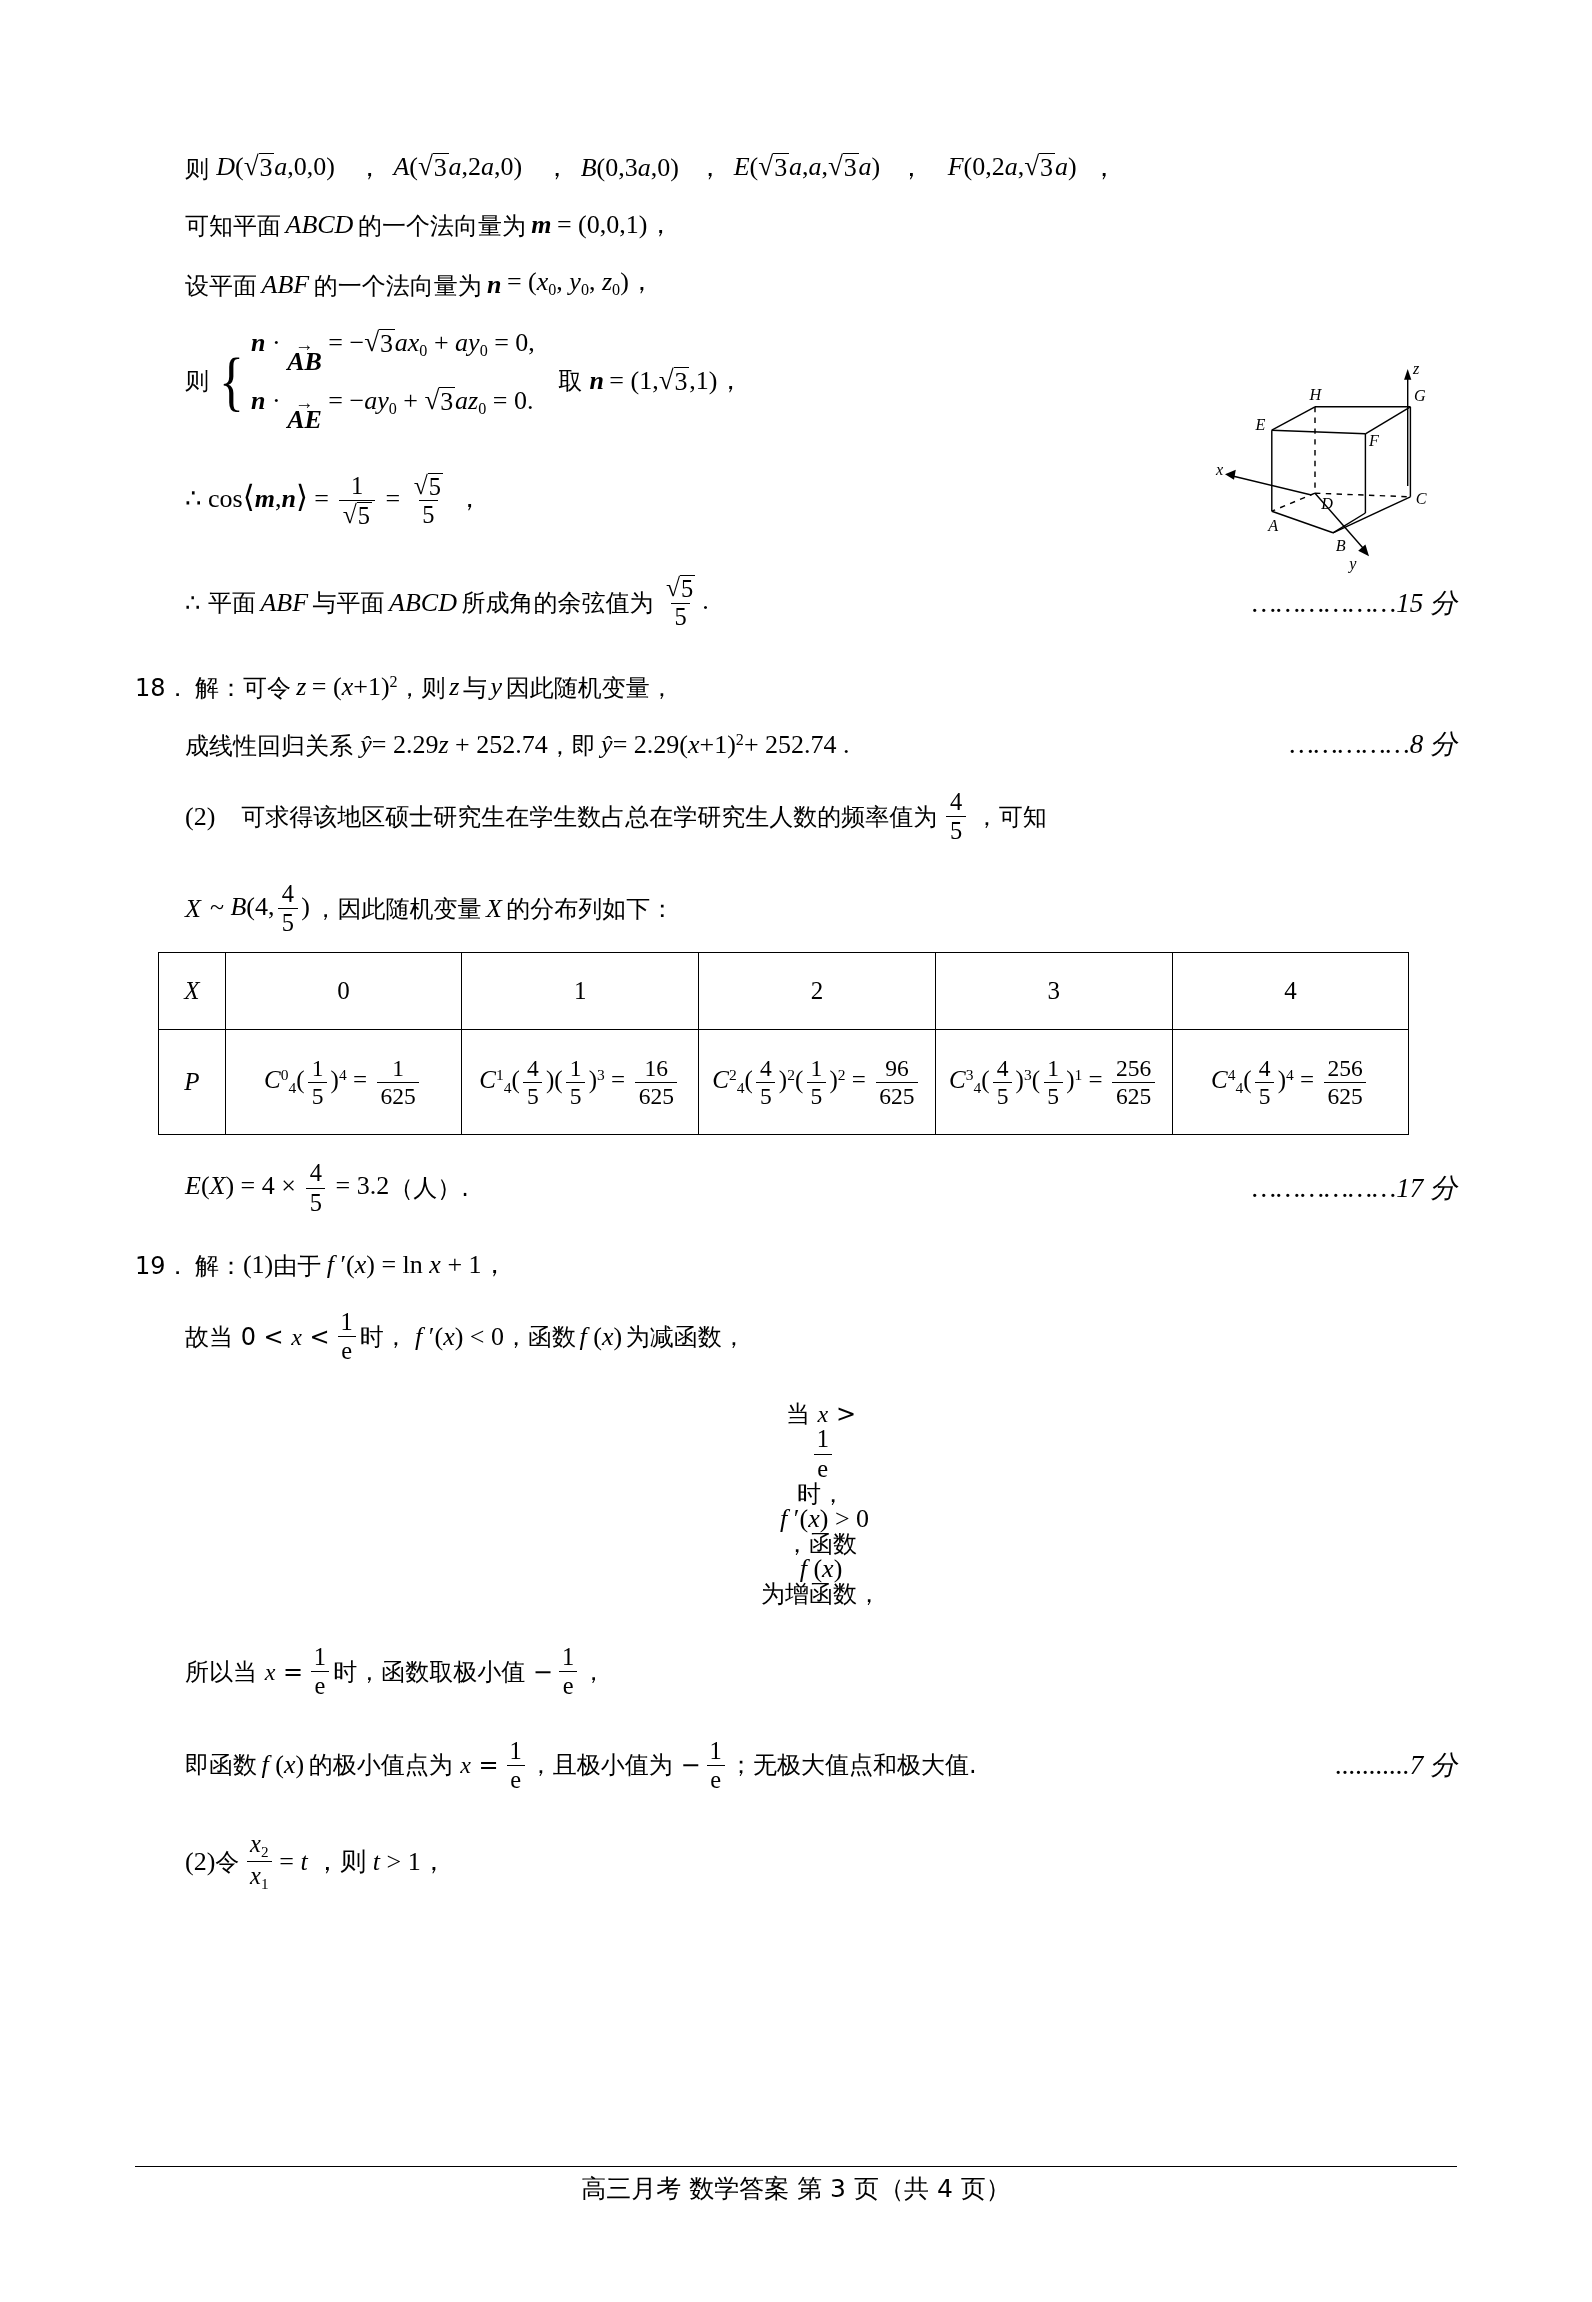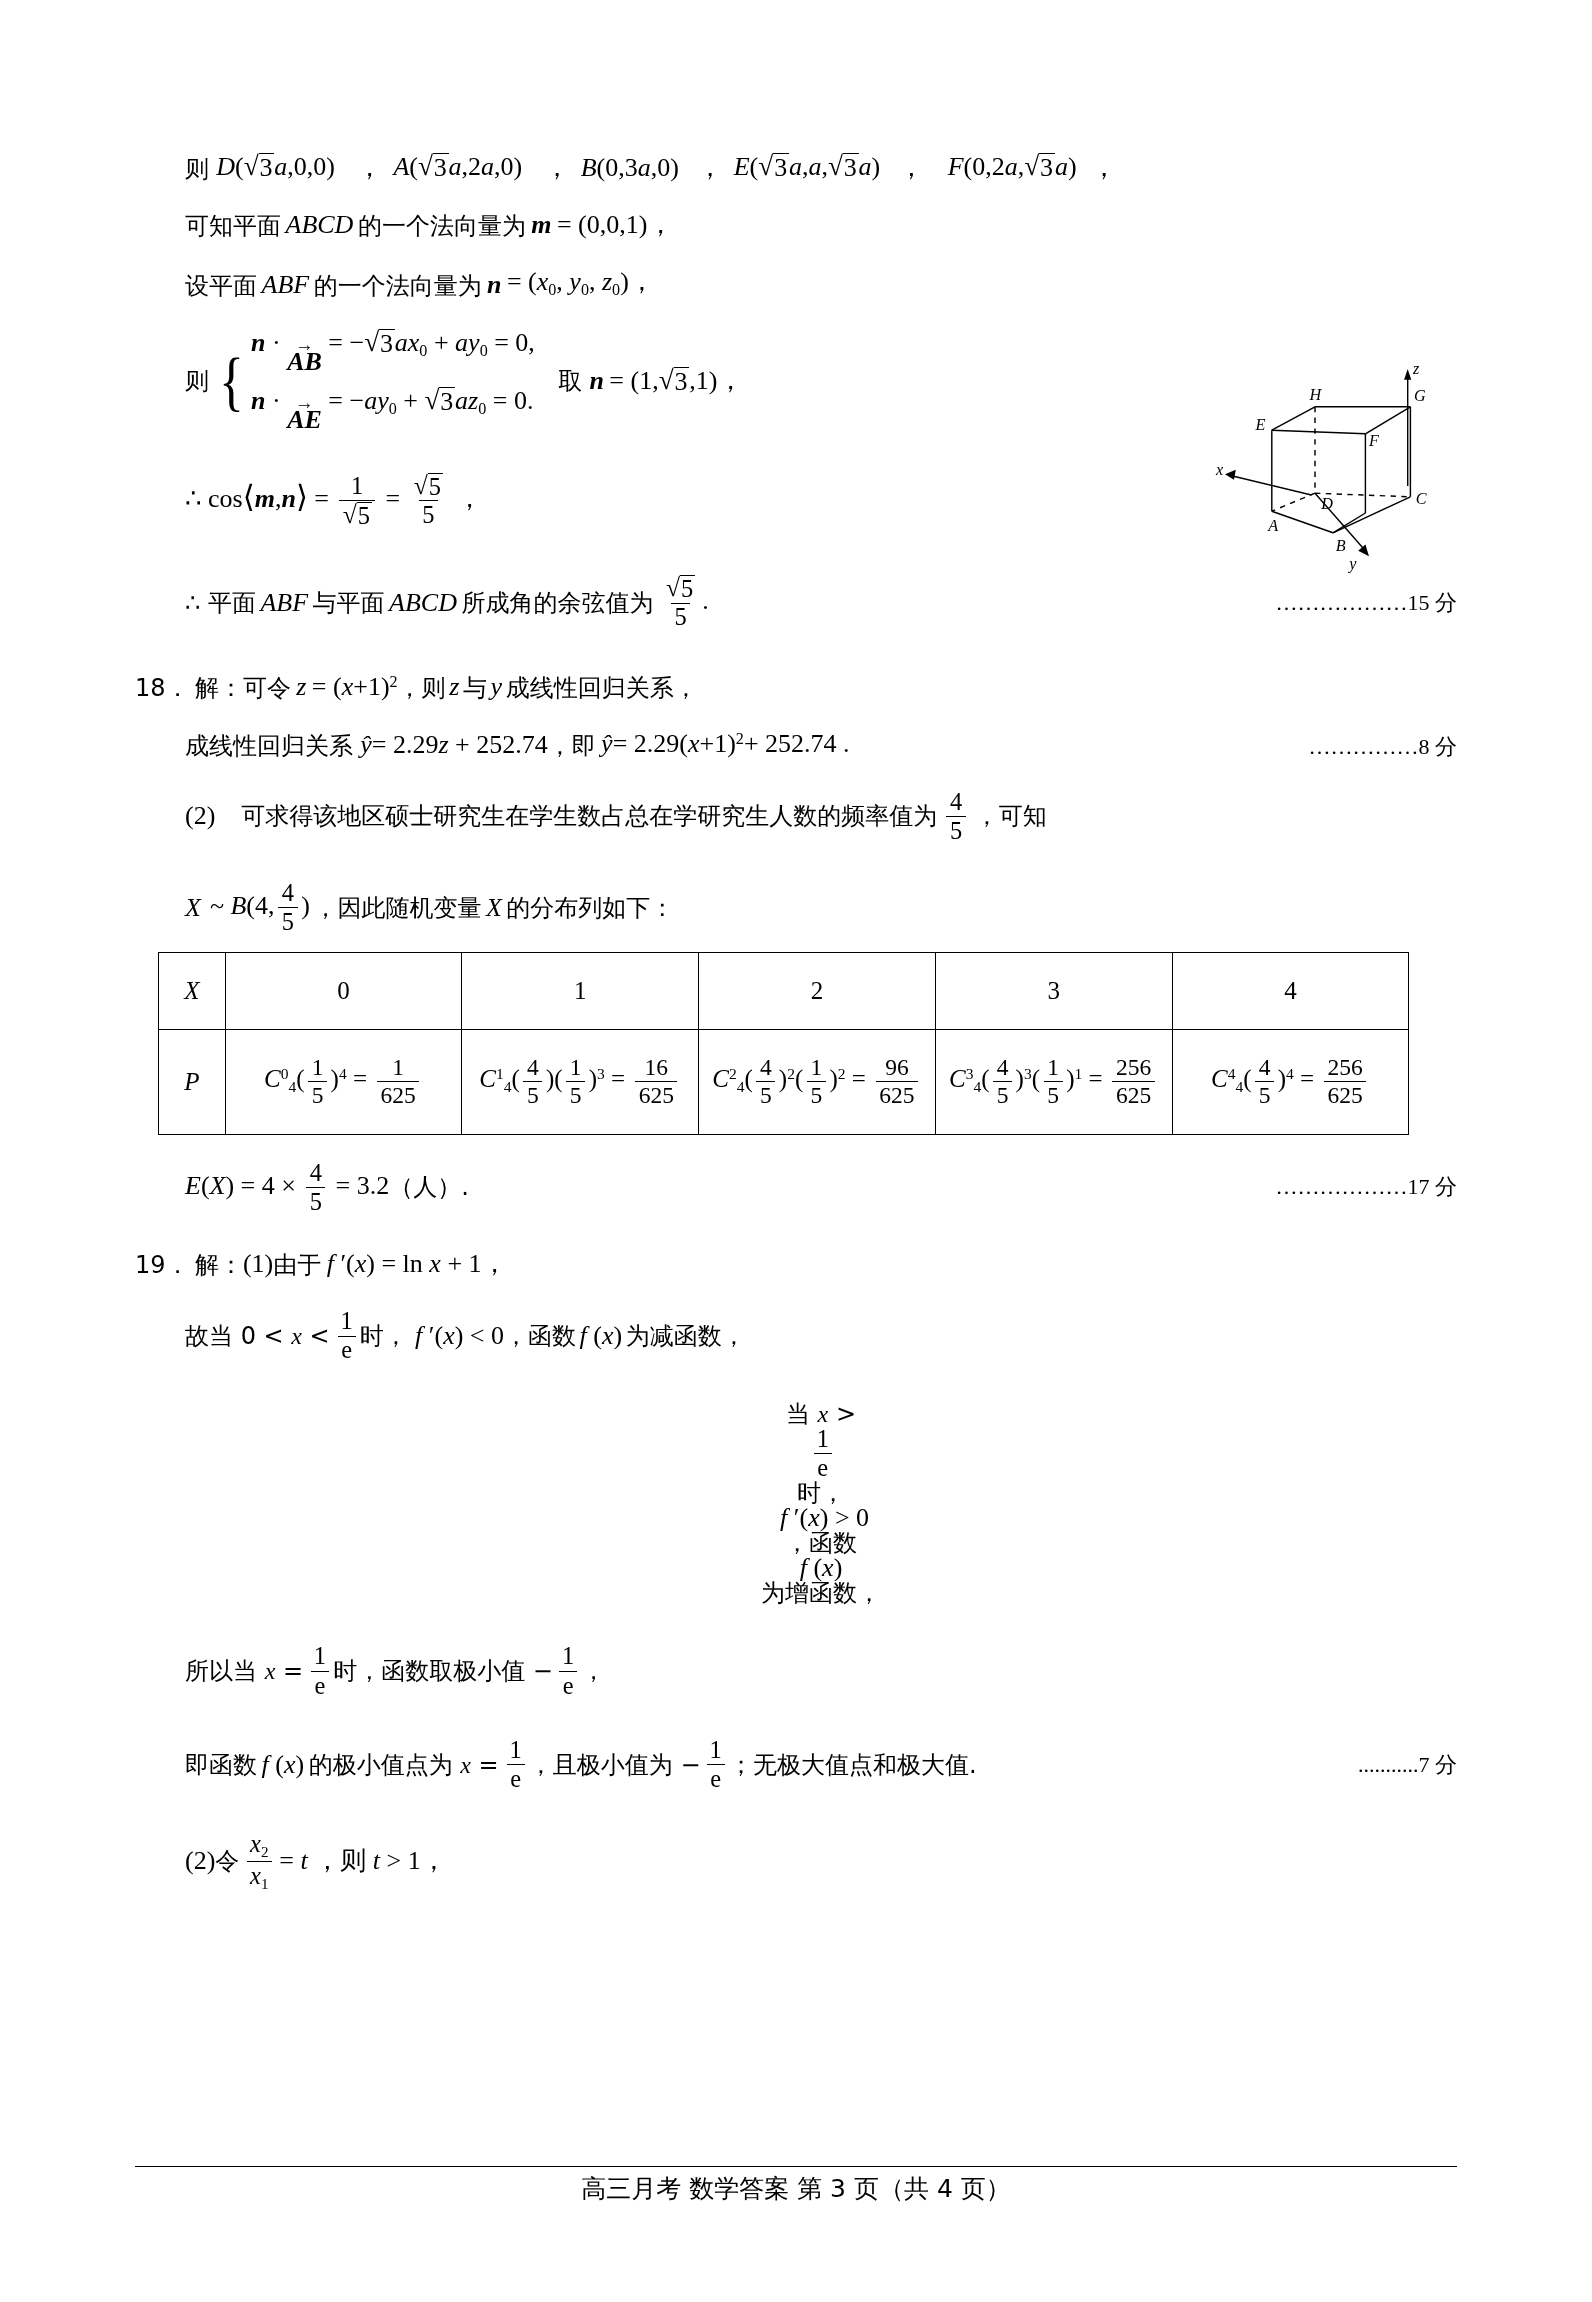--- a/index.html
+++ b/index.html
@@ -65,21 +65,22 @@
   .vec{display:inline-flex; flex-direction:column; align-items:center; line-height:1;}
   .vec .arw{font-size:0.72em; height:0.5em; line-height:0.5em; margin-bottom:-0.9px;}
 
   
   .ang{font-size:1.18em;}
 
   
   .score{
     margin-left:auto;
     white-space:nowrap;
-    font-size:22px;
+    font-size:27px;
+    font-style:italic;
   }
 
   
   table.dist{
     border-collapse:collapse;
     margin:16px 0 0 23.4px;
     width:1251px;
     table-layout:fixed;
   }
   table.dist td{
@@ -322,21 +323,21 @@
   <div class="blk">
     <div class="line">
       <span class="cn">18．</span>
       <span class="cn" style="margin-left:5.4px">解：可令</span>
       <span class="mi" style="margin-left:5.4px">z</span>
       <span class="mn" style="margin-left:5.4px">= (<span class="mi">x</span>+1)<sup>2</sup></span>
       <span class="cn">，则</span>
       <span class="mi" style="margin:0 3.6px">z</span>
       <span class="cn">与</span>
       <span class="mi" style="margin:0 3.6px">y</span>
-      <span class="cn">成线性回归关系，</span>
+      <span class="cn">因此随机变量，</span>
     </div>
   </div>
 
   <div class="blk">
     <div class="line indent1">
       <span class="cn">成线性回归关系</span>
       <span class="mn" style="margin-left:7.2px">
         <span class="mi">ŷ</span>= 2.29<span class="mi">z</span> + 252.74
       </span>
       <span class="cn">，即</span>

